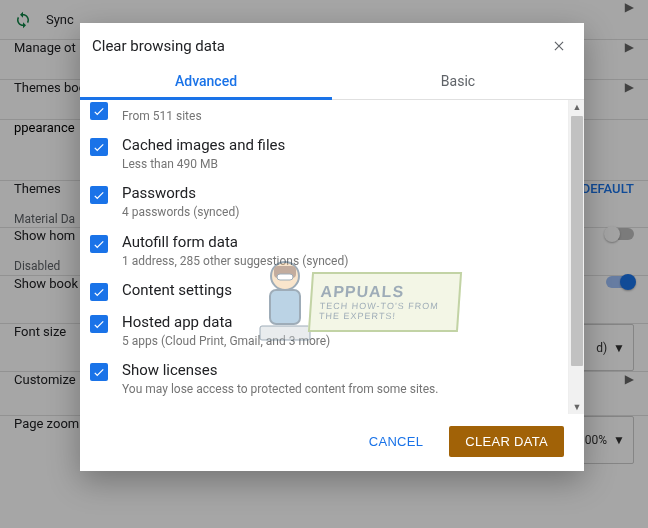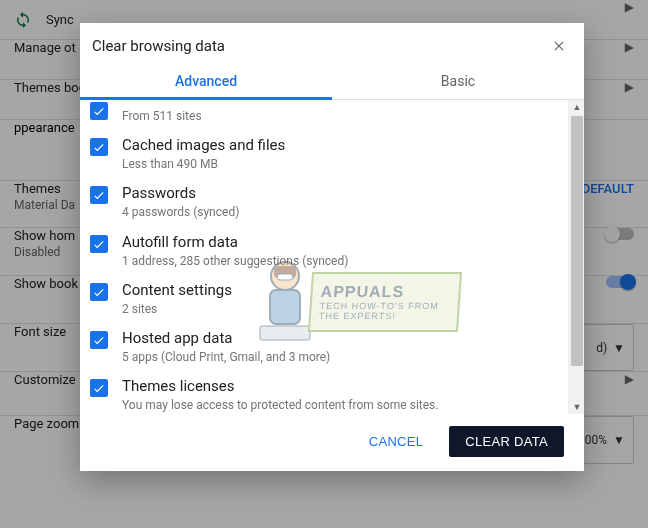--- a/index.html
+++ b/index.html
@@ -15,21 +15,21 @@
   }
   .bg { position: relative; width: 648px; height: 528px; }
   .bg-row {
     border-bottom: 1px solid #e0e0e0;
     display: flex;
     justify-content: space-between;
     padding: 0 14px;
     color: #333;
   }
   .bg-head { font-size: 13px; color: #202124; }
-  .bg-sub { font-size: 12px; color: #5f6368; margin-top: 2px; }
+  .bg-sub { font-size: 12px; color: #5f6368; margin-top: 16px; }
   .bg-arrow { color: #666; font-size: 12px; }
   .overlay {
     position: absolute;
     left: 0; top: 0;
     width: 648px;
     height: 528px;
     background: rgba(0,0,0,0.35);
   }
   .dialog {
     position: absolute;
@@ -134,21 +134,21 @@
     font-size: 13px;
     font-weight: 500;
     padding: 8px 16px;
     border: none;
     background: transparent;
     cursor: pointer;
     border-radius: 2px;
     letter-spacing: 0.3px;
   }
   .btn-cancel { color: #1a73e8; }
-  .btn-primary { background: #0f172a; color: #fff; }
+  .btn-primary { background: #a16207; color: #fff; }
   .toggle {
     width: 28px; height: 12px; border-radius: 6px; background:#bdbdbd; position:relative;
   }
   .toggle::after{
     content:""; position:absolute; width:16px; height:16px; border-radius:50%;
     background:#fafafa; top:-2px; left:-2px; box-shadow:0 1px 2px rgba(0,0,0,0.3);
   }
   .toggle.on{ background:#9ec1fa; }
   .toggle.on::after{ left:auto; right:-2px; background:#1a73e8; }
   .select-box {
@@ -308,21 +308,20 @@
       </div>
 
       <div class="item">
         <div class="checkbox">
           <svg viewBox="0 0 24 24">
               <path fill="#fff" d="M9 16.2l-3.5-3.5L4 14.2 9 19.2l11-11-1.4-1.4z"></path>
             </svg>
         </div>
         <div class="item-text">
           <div class="item-title">Content settings</div>
-          <div class="item-sub">2 sites</div>
         </div>
       </div>
 
       <div class="item">
         <div class="checkbox">
           <svg viewBox="0 0 24 24">
               <path fill="#fff" d="M9 16.2l-3.5-3.5L4 14.2 9 19.2l11-11-1.4-1.4z"></path>
             </svg>
         </div>
         <div class="item-text">
@@ -331,21 +330,21 @@
         </div>
       </div>
 
       <div class="item">
         <div class="checkbox">
           <svg viewBox="0 0 24 24">
               <path fill="#fff" d="M9 16.2l-3.5-3.5L4 14.2 9 19.2l11-11-1.4-1.4z"></path>
             </svg>
         </div>
         <div class="item-text">
-          <div class="item-title">Themes licenses</div>
+          <div class="item-title">Show licenses</div>
           <div class="item-sub">You may lose access to protected content from some sites.</div>
         </div>
       </div>
 
     </div>
 
     <div class="scrollbar">
       <div class="scroll-arrow top">▲</div>
       <div class="scroll-thumb" style="top:16px;height:250px;"></div>
       <div class="scroll-arrow bottom">▼</div>

